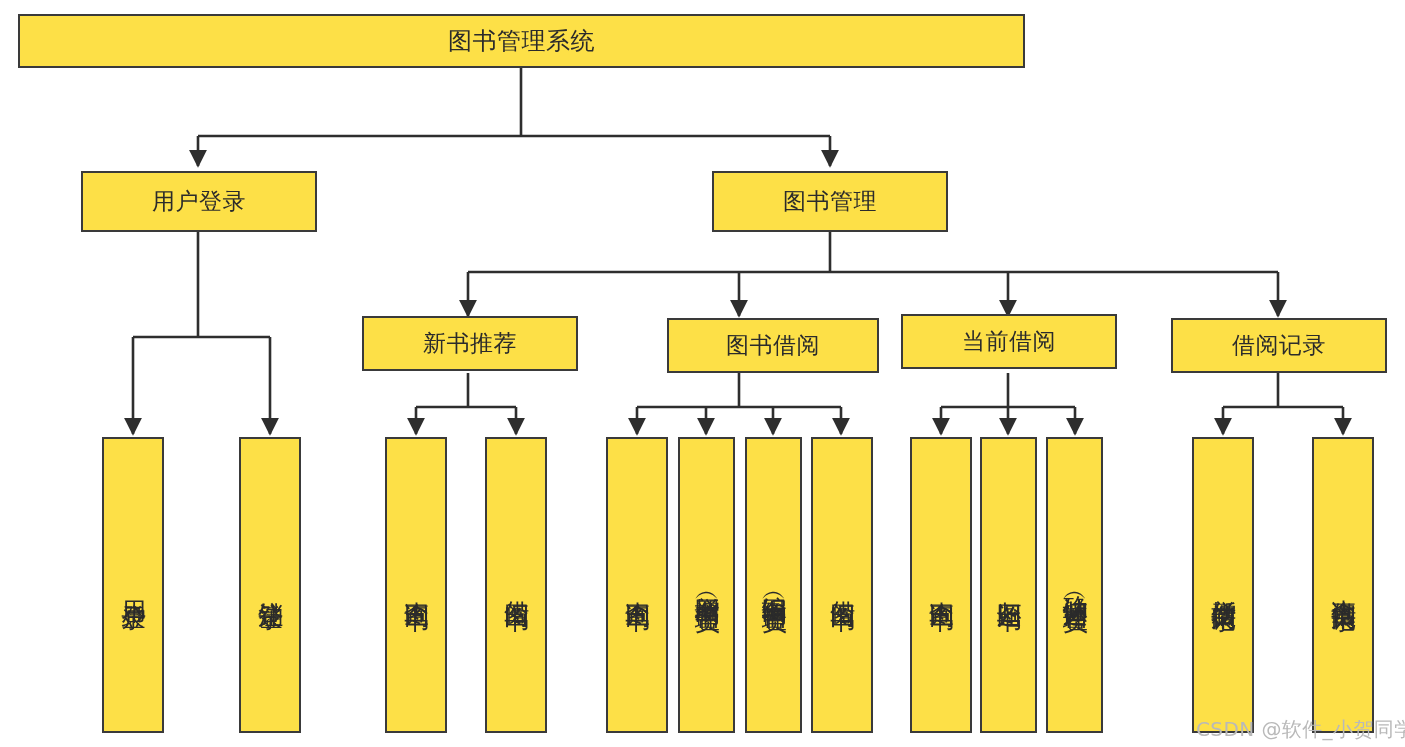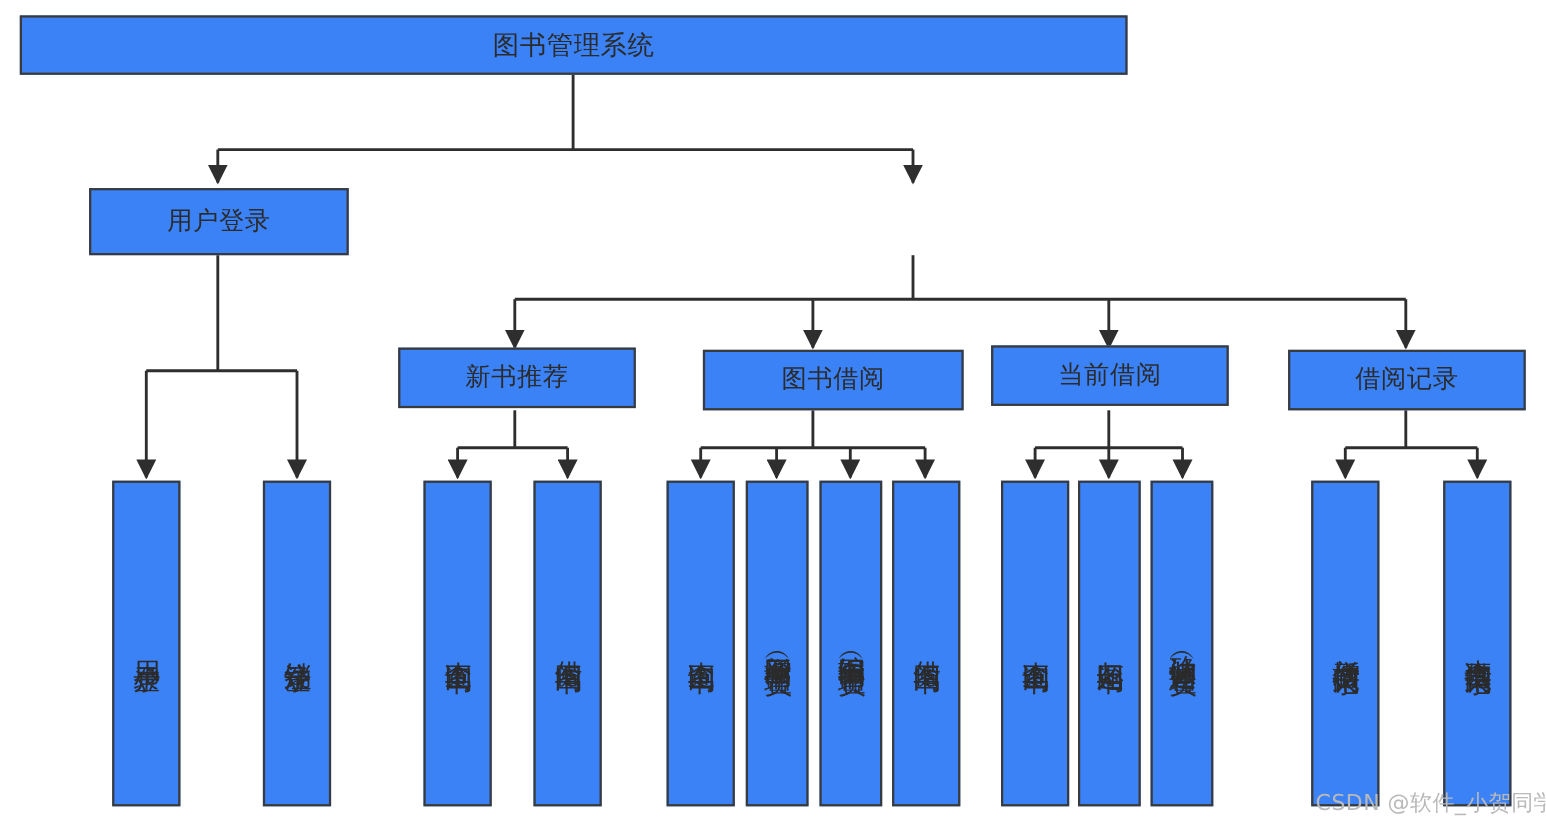--- a/index.html
+++ b/index.html
@@ -22,21 +22,21 @@
     position: absolute;
     left: 0;
     top: 0;
     width: 1405px;
     height: 747px;
     pointer-events: none;
   }
   .node {
     position: absolute;
     box-sizing: border-box;
-    background: #3b82f6;
+    background: #fde047;
     border: 2.5px solid #3a3a3a;
     display: flex;
     align-items: center;
     justify-content: center;
     color: #2b2b2b;
   }
   .node .label {
     display: block;
     text-align: center;
     line-height: 1.12;
@@ -125,25 +125,28 @@
     </g>
   </svg>
 
   <div class="node root horiz" style="left:18px; top:14px; width:1007px; height:54px;">
     <span class="label">图书管理系统</span>
   </div>
 
   <div class="node horiz" style="left:81px; top:171px; width:236px; height:61px;">
     <span class="label">用户登录</span>
   </div>
+  <div class="node horiz" style="left:712px; top:171px; width:236px; height:61px;">
+    <span class="label">图书管理</span>
+  </div>
 
   <div class="node horiz" style="left:362px; top:316px; width:216px; height:55px;">
     <span class="label">新书推荐</span>
   </div>
-  <div class="node horiz" style="left:639px; top:318px; width:237px; height:55px;">
+  <div class="node horiz" style="left:667px; top:318px; width:212px; height:55px;">
     <span class="label">图书借阅</span>
   </div>
   <div class="node horiz" style="left:901px; top:314px; width:216px; height:55px;">
     <span class="label">当前借阅</span>
   </div>
   <div class="node horiz" style="left:1171px; top:318px; width:216px; height:55px;align-items:center;">
     <span class="label">借阅记录</span>
   </div>
 
   <div class="node vert" style="left:102px; top:437px; width:62px; height:296px;">

